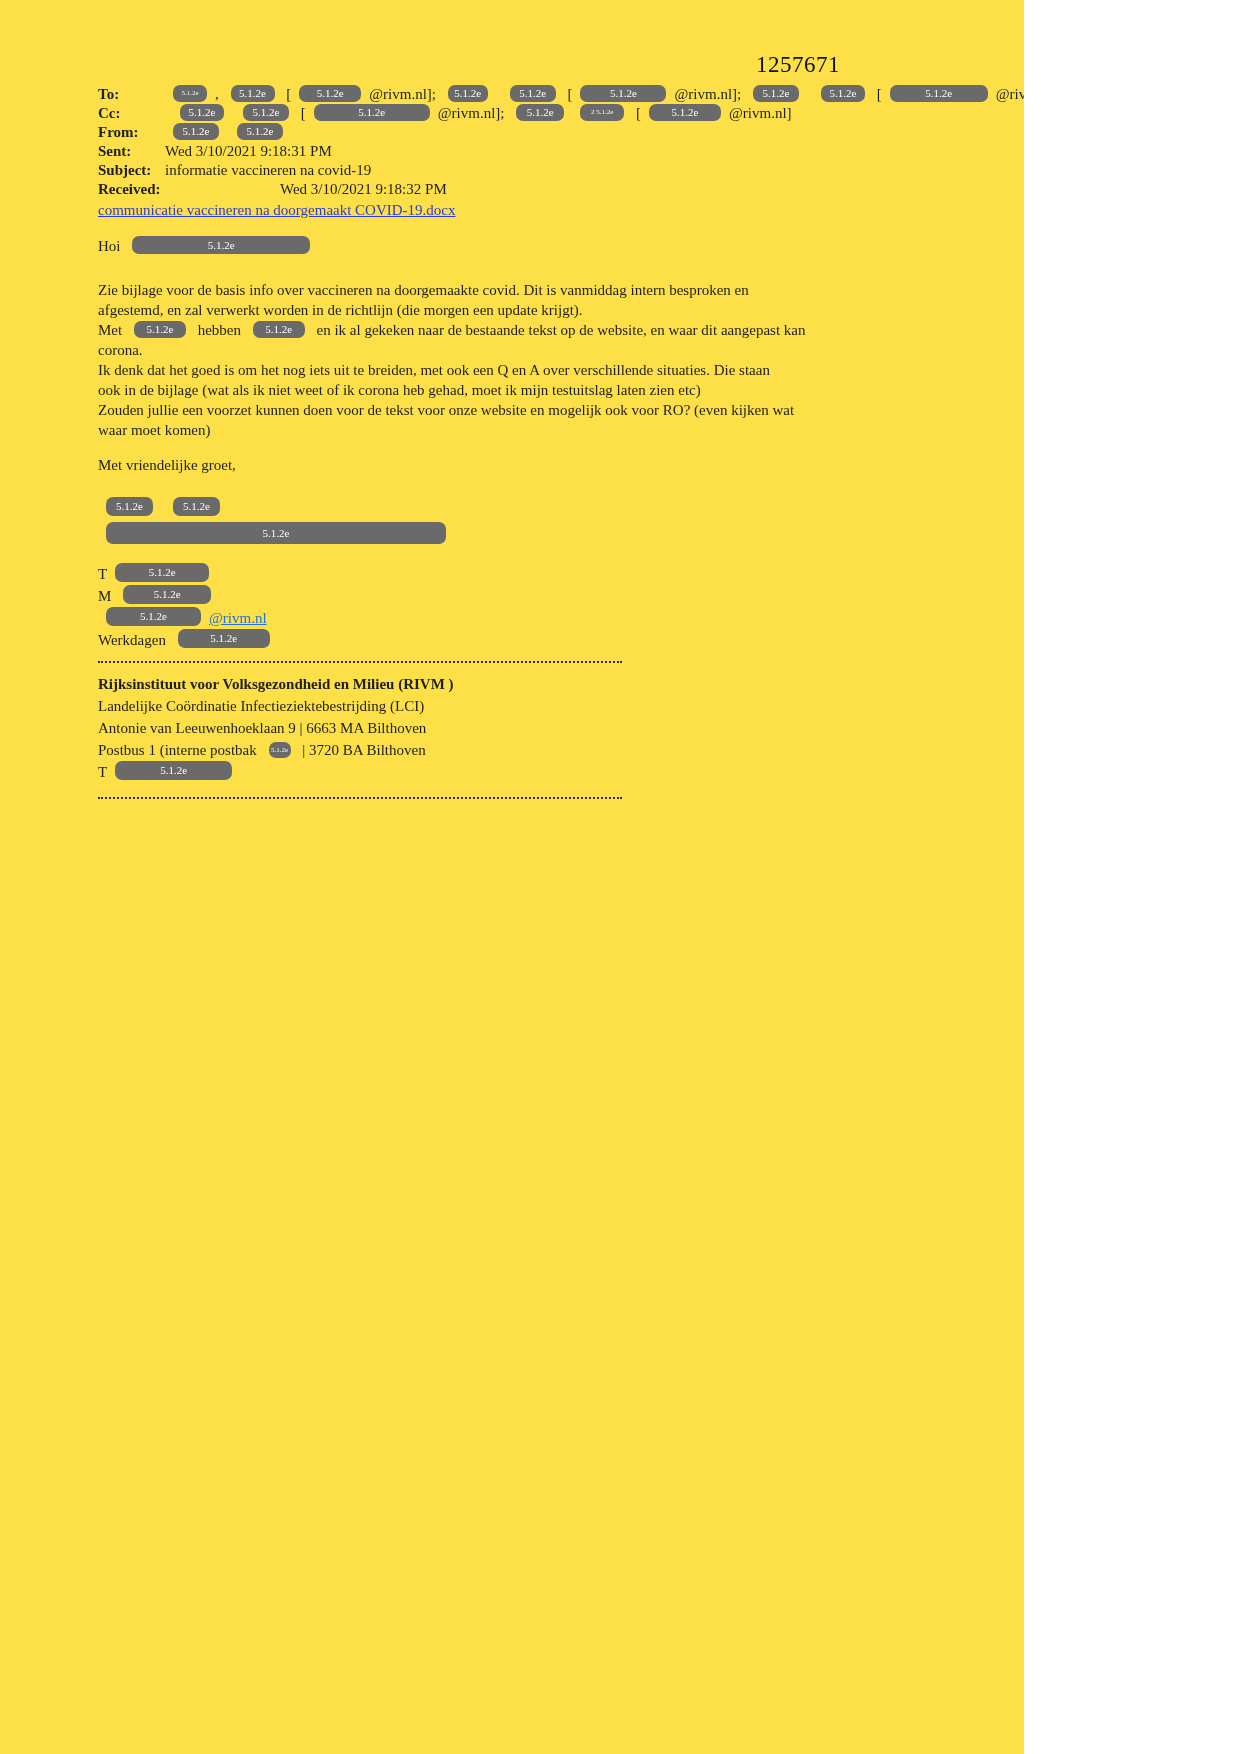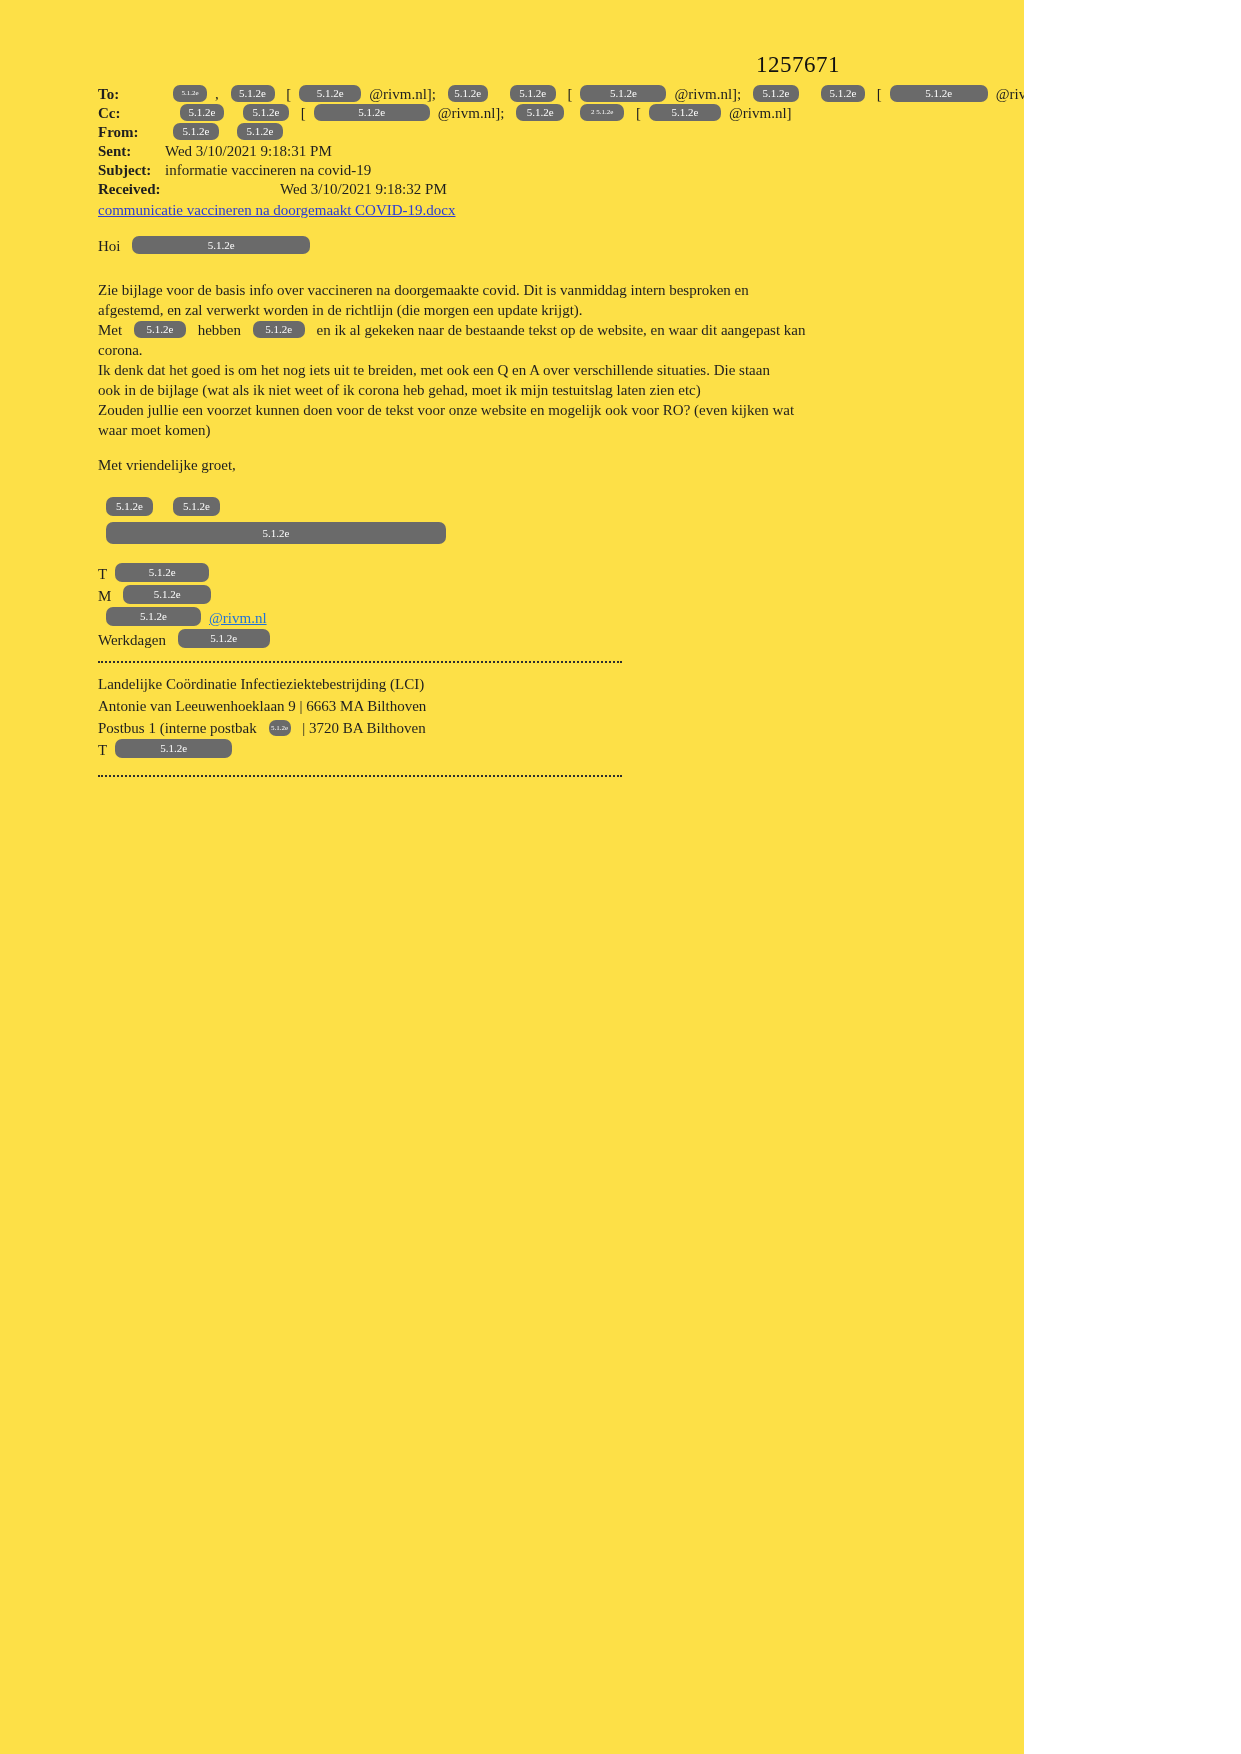--- a/index.html
+++ b/index.html
@@ -100,20 +100,21 @@
       </div>
     <div class="line closing">Met vriendelijke groet,</div>
     <div id="signature">
         <div class="srow" style="margin-top: 22px;"><span class="redact" style="width: 47px; height: 19px; line-height: 19px;">5.1.2e</span><span class="spacer" style="width: 4px;"></span><span class="redact" style="width: 47px; height: 19px; line-height: 19px;">5.1.2e</span></div>
         <div class="srow" style="margin-top: 3px;"><span class="redact" style="width: 340px; height: 22px; line-height: 22px;">5.1.2e</span></div>
         <div class="srow" style="margin-top: 16px;"><span class="seg">T</span><span class="redact" style="width: 94px; height: 19px; line-height: 19px;">5.1.2e</span></div>
         <div class="srow"><span class="seg">M </span><span class="redact" style="width: 88px; height: 19px; line-height: 19px;">5.1.2e</span></div>
         <div class="srow"><span class="redact" style="width: 95px; height: 19px; line-height: 19px;">5.1.2e</span><span class="emlink">@rivm.nl</span></div>
         <div class="srow"><span class="seg">Werkdagen </span><span class="redact" style="width: 92px; height: 19px; line-height: 19px;">5.1.2e</span></div>
         <div class="dots" style="margin-top: 10px; margin-bottom: 10px;"></div>
+        <div class="srow" style="margin-top: 8px;"><span class="seg bold">Rijksinstituut voor Volksgezondheid en Milieu (RIVM )</span></div>
         <div class="srow"><span class="seg">Landelijke Coördinatie Infectieziektebestrijding (LCI)</span></div>
         <div class="srow"><span class="seg">Antonie van Leeuwenhoeklaan 9 | 6663 MA Bilthoven</span></div>
         <div class="srow"><span class="seg">Postbus 1 (interne postbak </span><span class="redact small" style="width: 22px; height: 16px; line-height: 16px;">5.1.2e</span><span class="seg"> | 3720 BA Bilthoven</span></div>
         <div class="srow"><span class="seg">T</span><span class="redact" style="width: 117px; height: 19px; line-height: 19px;">5.1.2e</span></div>
         <div class="dots" style="margin-top: 14px; margin-bottom: 10px;"></div>
       </div>
   </div>
 </div>
 
 </body></html>

